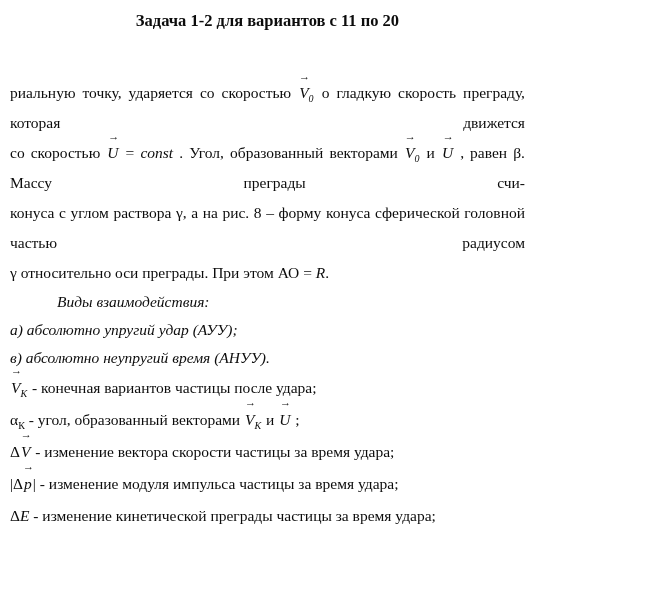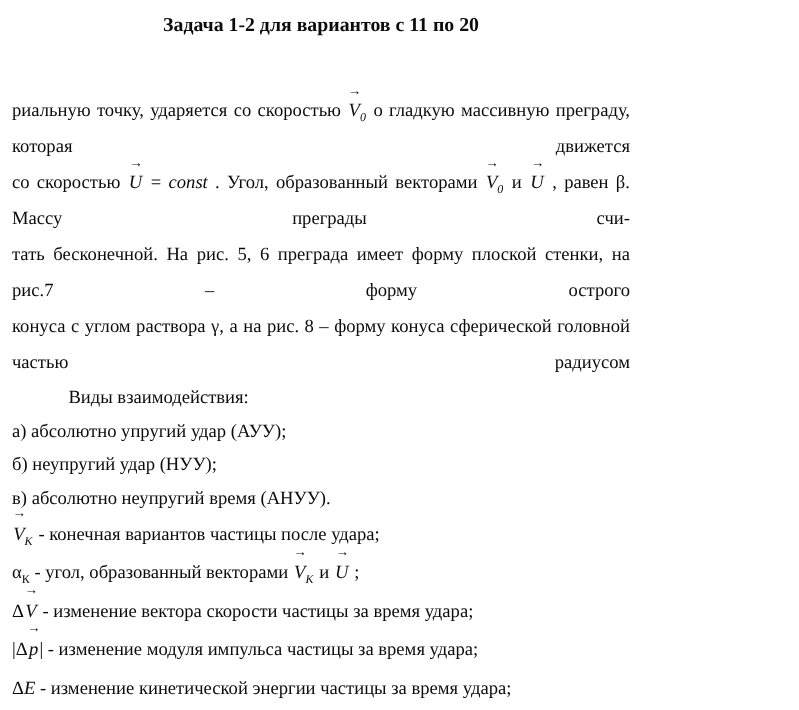--- a/index.html
+++ b/index.html
@@ -19,21 +19,21 @@
   .title{
     font-weight:bold;
     text-align:center;
     font-size:16.5px;
     line-height:24px;
     margin:0 0 45px 0;
   }
   .line{font-size:15.5px;}
   .para{line-height:30px;text-align:justify;text-align-last:justify;}
   .para-end{line-height:30px;text-align:left;}
-  .list{line-height:28px;text-align:left;}
+  .list{line-height:28px;text-align:left;font-style:italic;}
   .formula{line-height:32px;text-align:left;}
   .indent{padding-left:47px;}
   .it{font-style:italic;}
   .run{white-space:pre-wrap;}
   
   .vec{display:inline;white-space:nowrap;padding:0 1px;}
   .vec-body{position:relative;display:inline-block;font-style:italic;}
   .vec-arrow{
     position:absolute;
     top:-0.62em;left:55%;
@@ -44,27 +44,26 @@
   }
   sub.vec-sub{font-size:10px;font-style:italic;line-height:0;}
   sub.subup{font-size:10px;font-style:normal;line-height:0;}
 </style>
 </head>
 <body>
 
 <div class="page">
   <div class="title">Задача 1-2 для вариантов с 11 по 20</div>
   <div id="doc-lines">
-      <div class="line para"><span class="run">риальную точку, ударяется со скоростью </span><span class="vec"><span class="vec-body">V<span class="vec-arrow">→</span></span><sub class="vec-sub">0</sub></span><span class="run"> о гладкую массивную преграду, которая движется</span></div>
+      <div class="line para"><span class="run">риальную точку, ударяется со скоростью </span><span class="vec"><span class="vec-body">V<span class="vec-arrow">→</span></span><sub class="vec-sub">0</sub></span><span class="run"> о гладкую скорость преграду, которая движется</span></div>
       <div class="line para"><span class="run">со скоростью </span><span class="vec"><span class="vec-body">U<span class="vec-arrow">→</span></span></span><span class="run"> = </span><span class="run it">const</span><span class="run"> . Угол, образованный векторами </span><span class="vec"><span class="vec-body">V<span class="vec-arrow">→</span></span><sub class="vec-sub">0</sub></span><span class="run"> и </span><span class="vec"><span class="vec-body">U<span class="vec-arrow">→</span></span></span><span class="run"> , равен β. Массу преграды счи-</span></div>
-      <div class="line para"><span class="run">тать бесконечной. На рис. 5, 6 преграда имеет форму плоской стенки, на рис.7 – форму острого</span></div>
       <div class="line para"><span class="run">конуса с углом раствора γ, а на рис. 8 – форму конуса сферической головной частью радиусом</span></div>
+      <div class="line para-end"><span class="run">γ относительно оси преграды. При этом АО = </span><span class="run it">R</span><span class="run">.</span></div>
       <div class="line list indent"><span class="run">Виды взаимодействия:</span></div>
       <div class="line list"><span class="run">а) абсолютно упругий удар (АУУ);</span></div>
-      <div class="line list"><span class="run">б) неупругий удар (НУУ);</span></div>
       <div class="line list"><span class="run">в) абсолютно неупругий время (АНУУ).</span></div>
       <div class="line formula"><span class="vec"><span class="vec-body">V<span class="vec-arrow">→</span></span><sub class="vec-sub">К</sub></span><span class="run"> - конечная вариантов частицы после удара;</span></div>
       <div class="line formula"><span class="run">α</span><sub class="subup">К</sub><span class="run"> - угол, образованный векторами </span><span class="vec"><span class="vec-body">V<span class="vec-arrow">→</span></span><sub class="vec-sub">К</sub></span><span class="run"> и </span><span class="vec"><span class="vec-body">U<span class="vec-arrow">→</span></span></span><span class="run"> ;</span></div>
       <div class="line formula"><span class="run">Δ</span><span class="vec"><span class="vec-body">V<span class="vec-arrow">→</span></span></span><span class="run"> - изменение вектора скорости частицы за время удара;</span></div>
       <div class="line formula"><span class="run">|Δ</span><span class="vec"><span class="vec-body">p<span class="vec-arrow">→</span></span></span><span class="run">| - изменение модуля импульса частицы за время удара;</span></div>
-      <div class="line formula"><span class="run">Δ</span><span class="run it">E</span><span class="run"> - изменение кинетической энергии частицы за время удара;</span></div>
+      <div class="line formula"><span class="run">Δ</span><span class="run it">E</span><span class="run"> - изменение кинетической преграды частицы за время удара;</span></div>
     </div>
 </div>
 
 </body></html>

